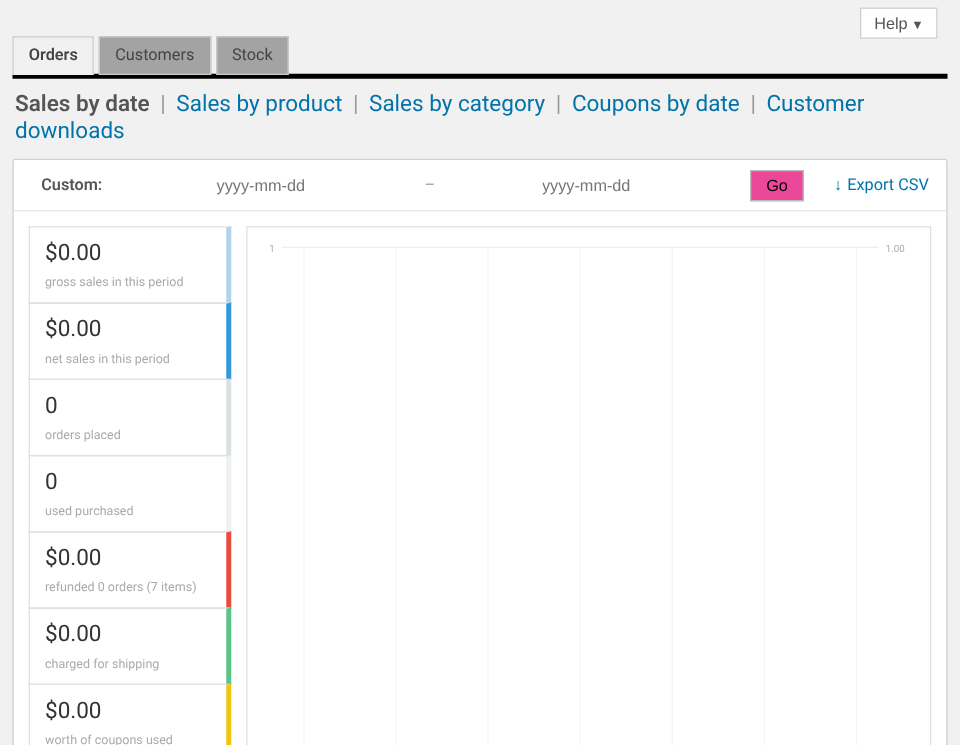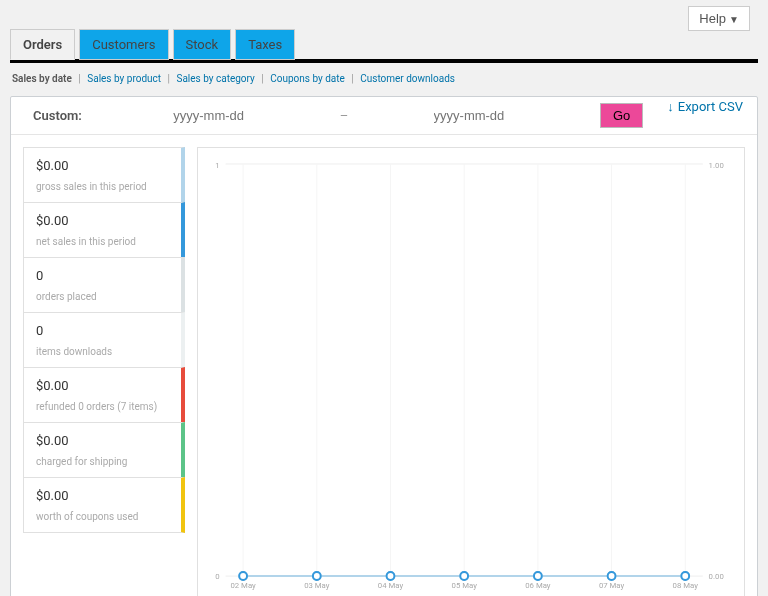--- a/index.html
+++ b/index.html
@@ -2,41 +2,41 @@
 <html><head>
 <meta charset="utf-8">
 <style>
 * { box-sizing: border-box; margin: 0; padding: 0; }
 body { font-family: -apple-system, "Segoe UI", Roboto, Arial, sans-serif; background: #f1f1f1; font-size: 13px; color: #444; width: 768px; height: 596px; overflow: hidden; }
 .wrap { padding: 0 10px; }
 .top-bar { display: flex; justify-content: flex-end; padding: 6px 8px 0 0; }
 .help-btn { border: 1px solid #ccc; background: #fff; padding: 4px 10px; font-size: 13px; color: #555; cursor: pointer; }
 .help-btn .arrow { font-size: 10px; margin-left: 3px; }
 .main-tabs { display: flex; border-bottom: 4px solid #000000; margin-top: -2px; }
-.main-tab { border: 1px solid #ccc; background: #0ea5e9; padding: 7px 12px; margin-right: 4px; margin-bottom: -1px; cursor: pointer; font-size: 13px; }
+.main-tab { border: 1px solid #ccc; background: #a3a3a3; padding: 7px 12px; margin-right: 4px; margin-bottom: -1px; cursor: pointer; font-size: 13px; }
 .main-tab.active { background: #f1f1f1; border-bottom: 1px solid #f1f1f1; font-weight: 600; }
-.sub-links { padding: 10px 2px 12px 2px; font-size: 10px; }
+.sub-links { padding: 10px 2px 12px 2px; font-size: 18px; }
 .sub-link { color: #0073aa; cursor: pointer; }
 .sub-link.active { color: #555; font-weight: 600; cursor: default; }
 .divider { color: #999; margin: 0 4px; }
 .panel { background: #fff; border: 1px solid #ccd0d4; border-radius: 2px; }
 .range-bar { display: flex; align-items: stretch; border-bottom: 1px solid #e5e5e5; }
 .range-tab { padding: 10px 14px; color: #0073aa; font-weight: 600; cursor: pointer; border-right: 1px solid #e5e5e5; }
 .range-tab.active { color: #555; background: #fff; }
 .custom-block { display: flex; align-items: center; padding: 6px 10px; gap: 0; flex: 1; justify-content: space-between; }
 .custom-label { font-weight: 600; color: #555; padding: 0 6px 0 12px; }
 .date-input { border: none; background: transparent; width: 85px; font-size: 13px; color: #ef4444; padding: 4px 2px; }
 .dash { color: #999; }
 .go-btn { border: 1px solid #bbb; background: #ec4899; padding: 4px 12px; font-size: 13px; cursor: pointer; }
-.export { margin-left: auto; padding: 2px 14px; color: #0073aa; cursor: pointer; }
+.export { margin-left: auto; padding: 12px 14px; color: #0073aa; cursor: pointer; }
 .export .dl-arrow { color: #0073aa; margin-right: 4px; font-weight: bold; }
 .body-area { display: flex; padding: 12px; gap: 12px; align-items: flex-start; }
 .stats-col { width: 162px; display: flex; flex-direction: column; }
 .stat-card { border: 1px solid #e0e0e0; border-right-width: 4px; padding: 10px 10px 10px 12px; margin-bottom: -1px; }
-.stat-value { font-size: 13px; color: #333; }
+.stat-value { font-size: 18px; color: #333; }
 .stat-label { font-size: 10px; color: #aaa; margin-top: 8px; }
 .chart-card { flex: 1; border: 1px solid #e0e0e0; height: 462px; position: relative; }
 .chart-inner { position: absolute; inset: 12px; }
 .chart-svg { width: 100%; height: 100%; }
 .axis-text { font-size: 8px; fill: #aaa; }
 .grid-line { stroke: #eee; stroke-width: 1; }
 .series-line { stroke-width: 2; fill: none; }
 .pt-outer { fill: #fff; stroke-width: 2; }
 </style>
 </head>
@@ -44,21 +44,20 @@
 
 <div class="wrap">
   <div class="top-bar">
     <button class="help-btn"><span>Help</span><span class="arrow">▼</span></button>
   </div>
 
   <div class="main-tabs" id="main-tabs">
       <div class="main-tab active">Orders</div>
       <div class="main-tab">Customers</div>
       <div class="main-tab">Stock</div>
-      <div class="main-tab">Taxes</div>
     </div>
 
   <div class="sub-links" id="sub-links"><span class="sub-link active">Sales by date</span><span class="divider"> | </span><span class="sub-link">Sales by product</span><span class="divider"> | </span><span class="sub-link">Sales by category</span><span class="divider"> | </span><span class="sub-link">Coupons by date</span><span class="divider"> | </span><span class="sub-link">Customer downloads</span></div>
 
   <div class="panel">
     <div class="range-bar">
       <div class="custom-block">
         <span class="custom-label">Custom:</span>
         <input class="date-input" placeholder="yyyy-mm-dd" style="">
         <span class="dash">–</span>
@@ -77,21 +76,21 @@
           <div class="stat-card" style="border-right-color: rgb(52, 152, 219);">
             <div class="stat-value">$0.00</div>
             <div class="stat-label">net sales in this period</div>
           </div>
           <div class="stat-card" style="border-right-color: rgb(219, 225, 227);">
             <div class="stat-value">0</div>
             <div class="stat-label">orders placed</div>
           </div>
           <div class="stat-card" style="border-right-color: rgb(236, 240, 241);">
             <div class="stat-value">0</div>
-            <div class="stat-label">items downloads</div>
+            <div class="stat-label">used purchased</div>
           </div>
           <div class="stat-card" style="border-right-color: rgb(231, 76, 60);">
             <div class="stat-value">$0.00</div>
             <div class="stat-label">refunded 0 orders (7 items)</div>
           </div>
           <div class="stat-card" style="border-right-color: rgb(92, 196, 136);">
             <div class="stat-value">$0.00</div>
             <div class="stat-label">charged for shipping</div>
           </div>
           <div class="stat-card" style="border-right-color: rgb(241, 196, 15);">

